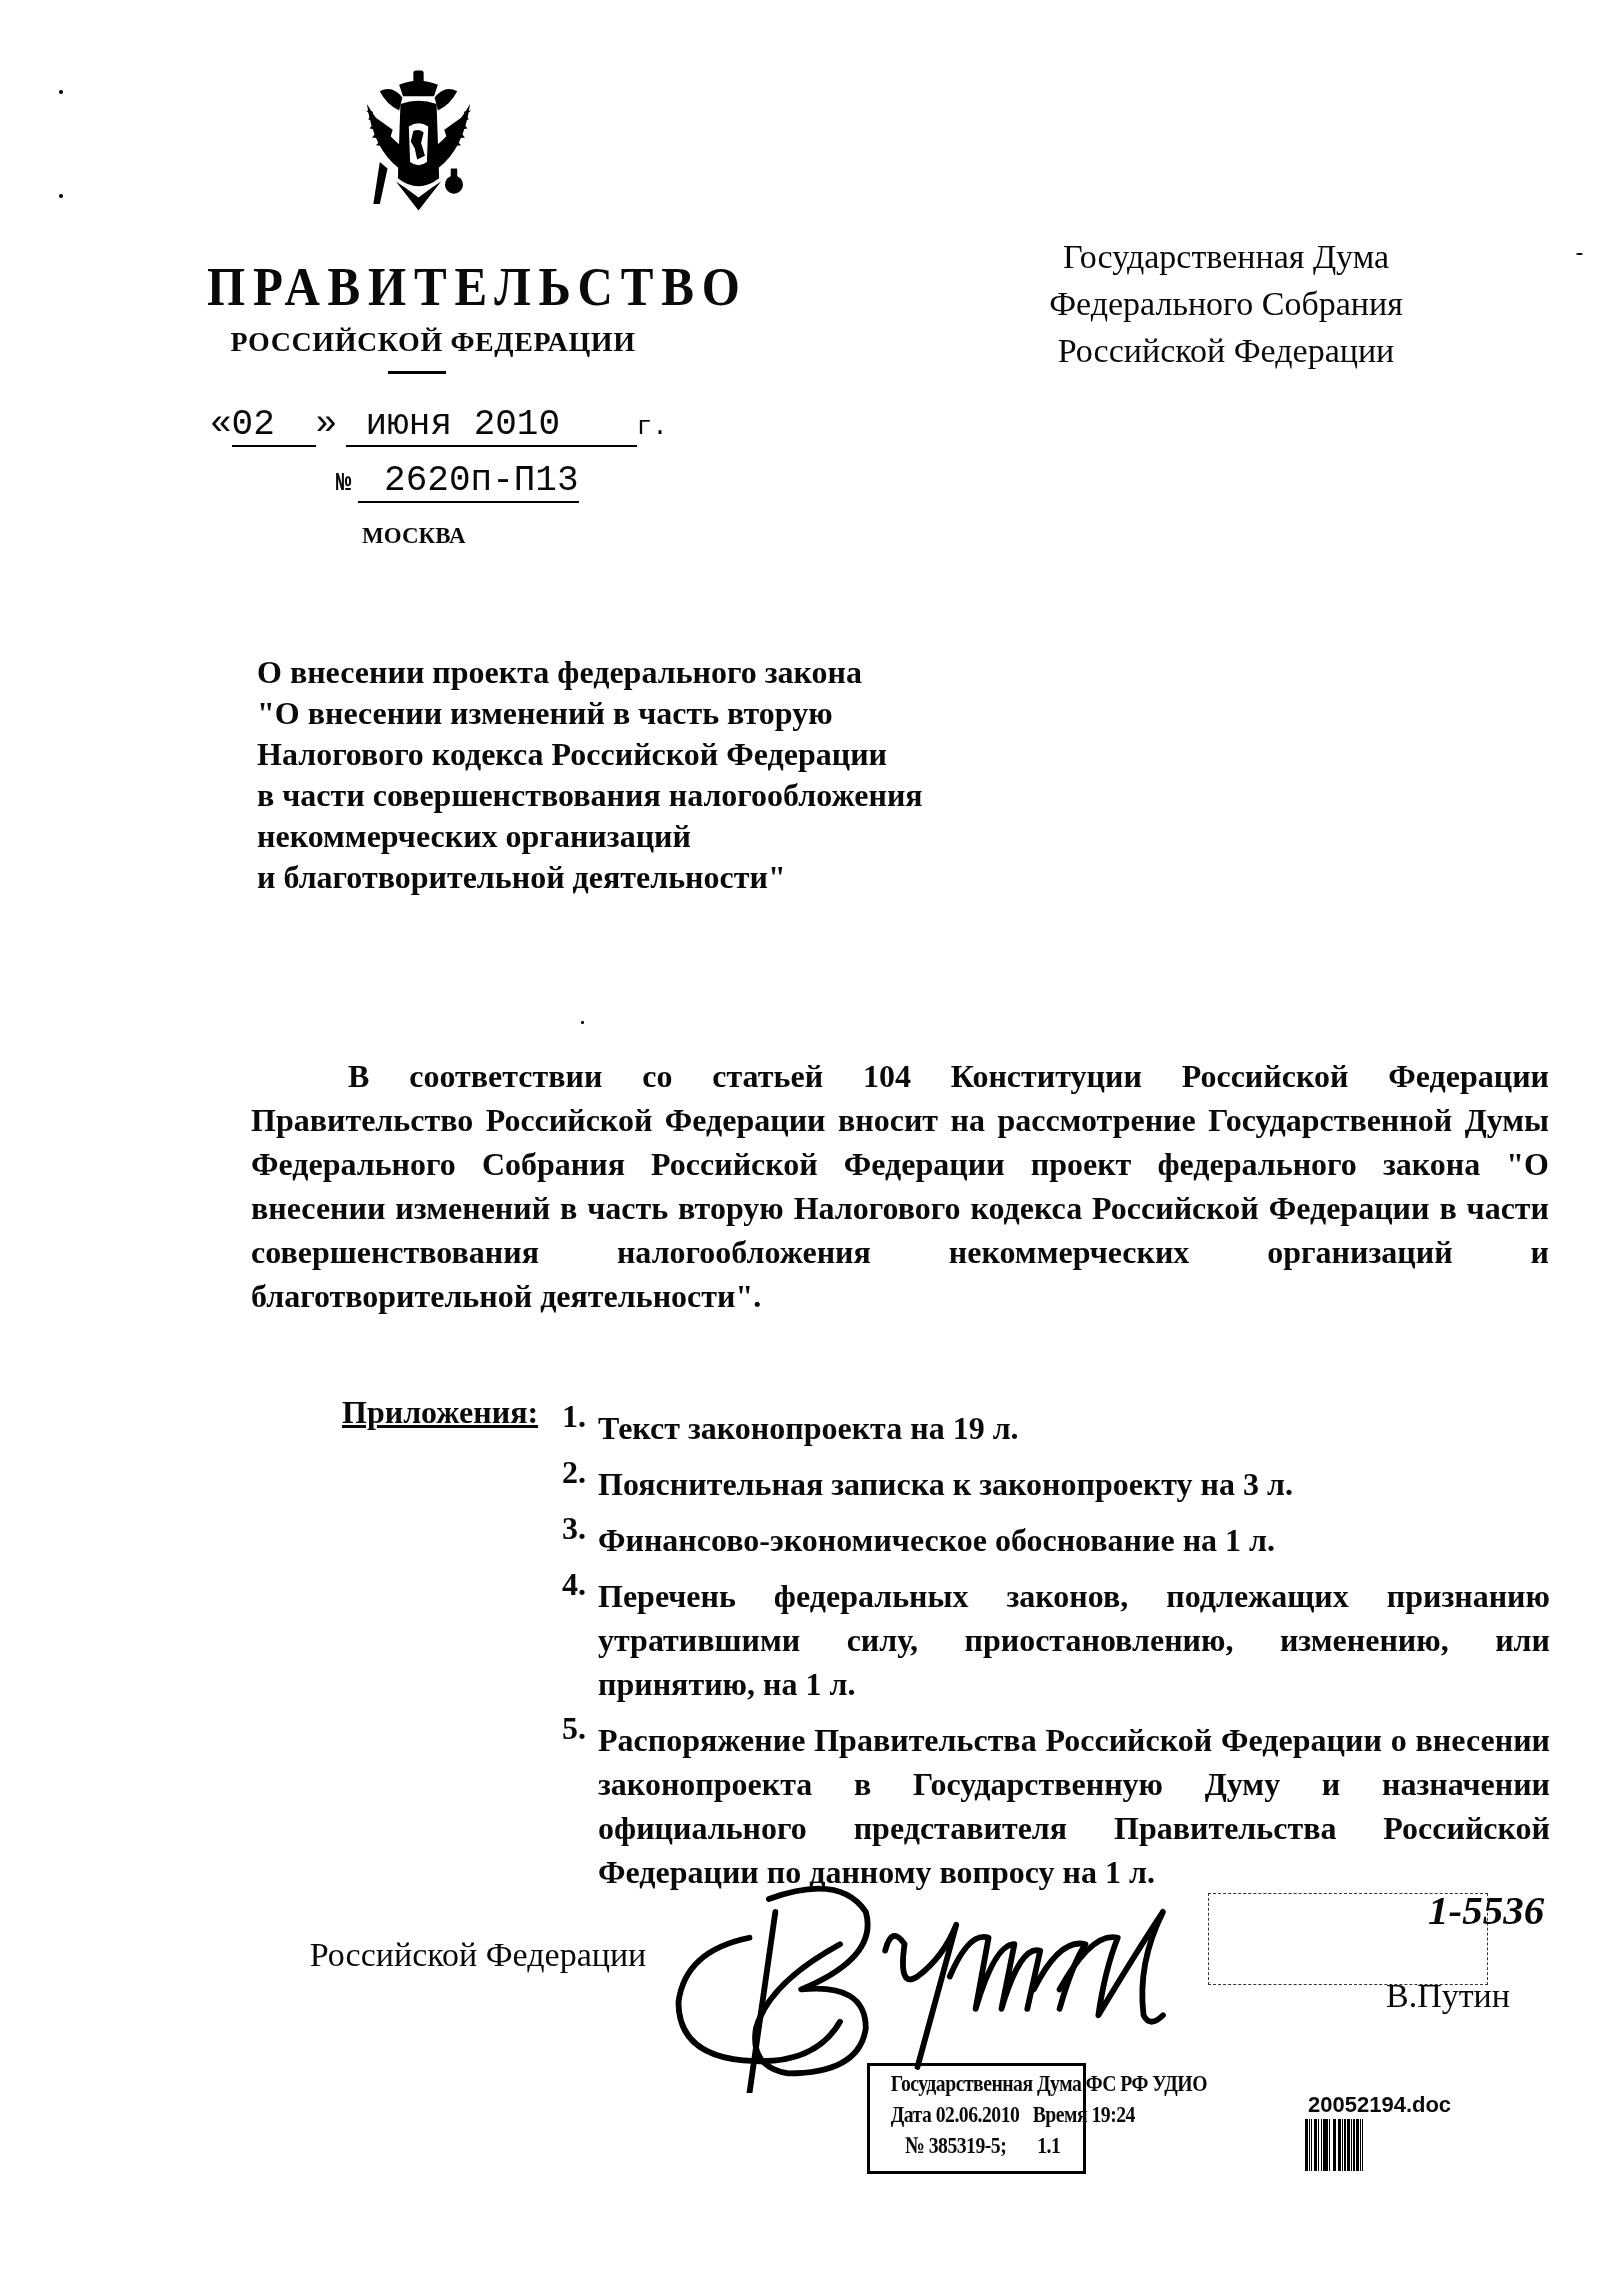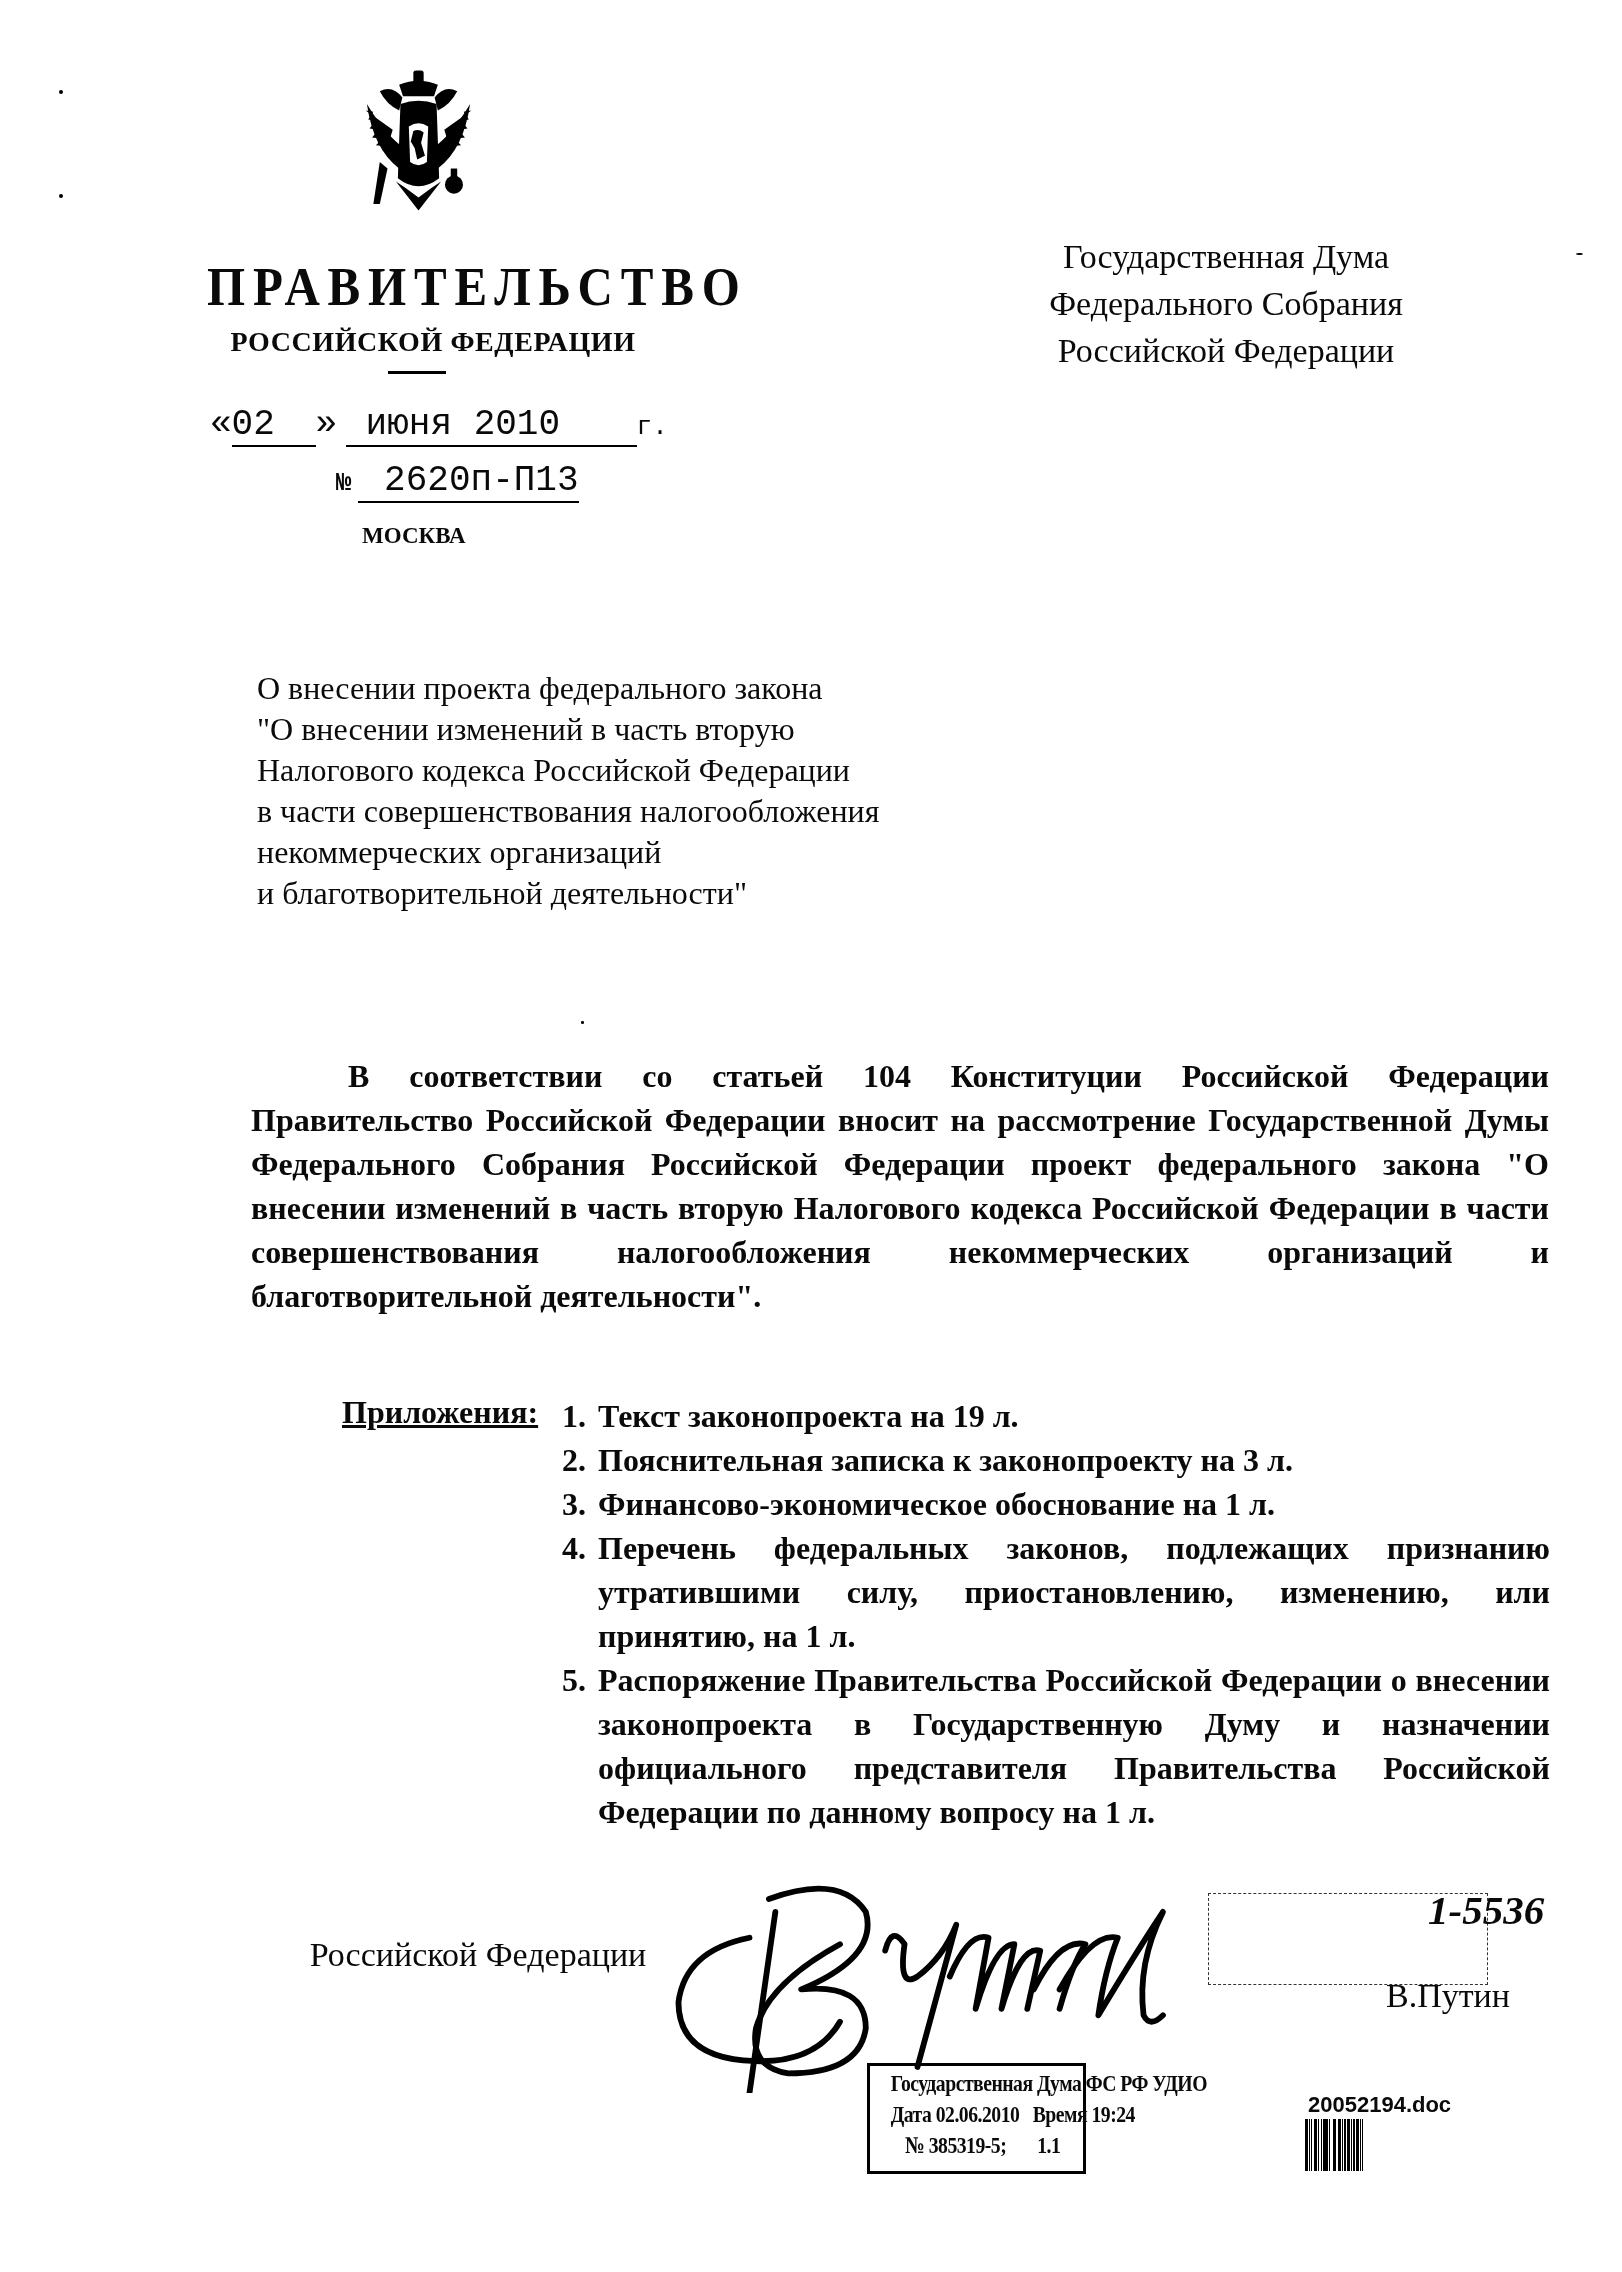--- a/index.html
+++ b/index.html
@@ -24,32 +24,32 @@
   #date-line { left: 210px; top: 404px; font-size: 36px; text-decoration: underline; }
   #date-line span { display: inline-block; }
   .uline { border-bottom: 2.6px solid #000; }
   #num-line { left: 336px; top: 460px; font-size: 36px; }
   #city { left: 362px; top: 523px; font-size: 23px; font-weight: bold; text-align: right; }
 
   
   #addressee { left: 1000px; top: 233px; font-size: 34px; line-height: 47px; text-align: center; width: 452px; }
 
   
-  #subject { left: 257px; top: 652px; font-size: 32px; line-height: 41px; font-weight: normal; margin-top: 16px; }
+  #subject { left: 257px; top: 652px; font-size: 32px; line-height: 41px; font-weight: bold; }
 
   
   #body-para { left: 251px; top: 1054px; width: 1298px; font-size: 32px; line-height: 44px;
     font-weight: bold; text-align: justify; text-indent: 97px; }
 
   
   #att-label { left: 342px; top: 1394px; font-size: 32px; font-weight: bold; text-decoration: underline; }
   #att-list { left: 562px; top: 1394px; width: 988px; font-size: 32px; line-height: 44px; font-weight: bold; }
   .att-item { display: flex; }
   .att-num { width: 36px; flex: none; }
-  .att-text { flex: 1; text-align: justify; }
+  .att-text { flex: 1; text-align: justify; margin-top: 12px; }
 
   
   #signer-title { left: 239px; top: 1932px; font-size: 34px; line-height: 45px; text-align: center; width: 478px; }
   #signature { left: 672px; top: 1860px; width: 646px; height: 233px; }
   #reg-box { left: 1208px; top: 1893px; width: 278px; height: 90px; border: 1.9px dashed #333; border-top: 1.9px dashed #333; }
   #reg-num { left: 1428px; top: 1886px; font-size: 41px; font-style: italic; font-weight: bold; }
   #signer-name { left: 1386px; top: 1977px; font-size: 34px; }
   #stamp-inner { left: 867px; top: 2063px; width: 213px; height: 105px; border: 3.2px solid #000; }
   #stamp-text { left: 872px; top: 2068px; width: 207px; text-align: right; font-size: 24px; line-height: 31px; font-weight: bold; letter-spacing: -0.6px; }
   #doc-id { left: 1308px; top: 2092px; font-size: 22px; font-weight: bold; font-family: "Liberation Sans", "DejaVu Sans", sans-serif; text-align: right; }

